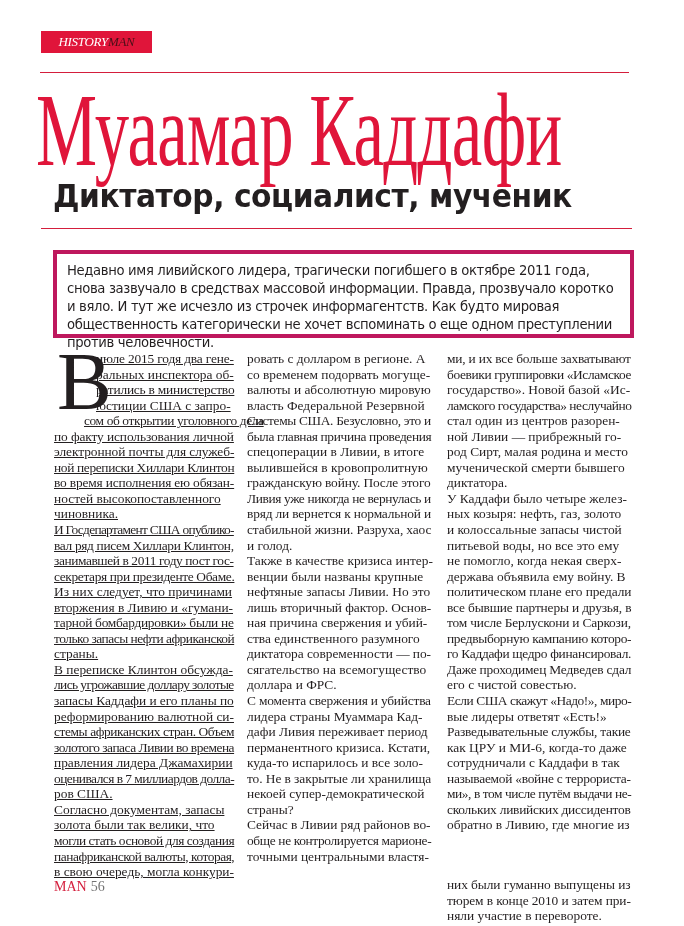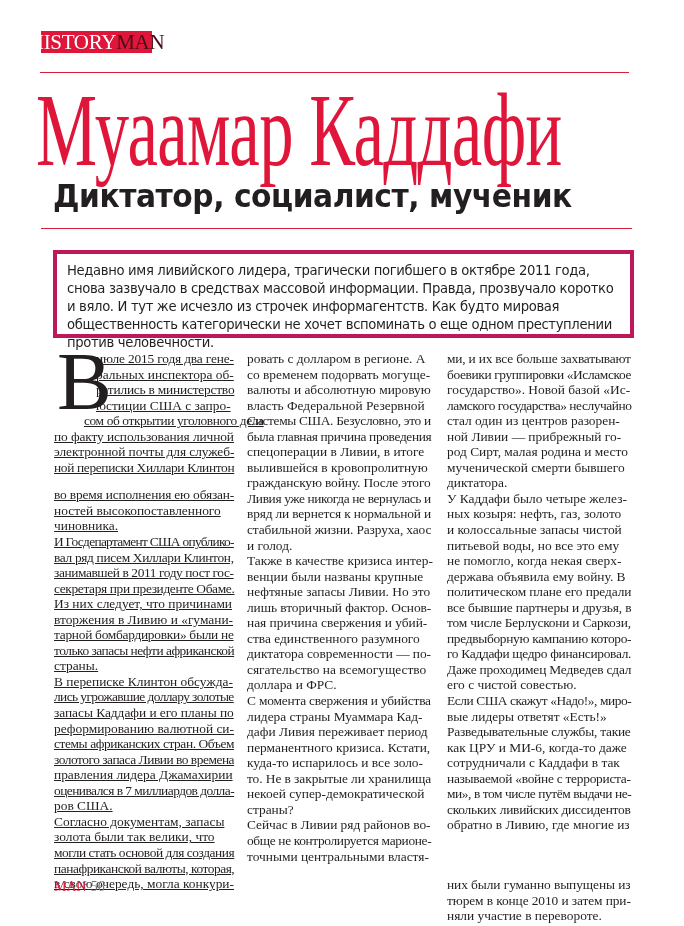--- a/index.html
+++ b/index.html
@@ -1,17 +1,17 @@
 <!DOCTYPE html>
 <html><head>
 <meta charset="utf-8">
 <style>
   html, body { margin:0; padding:0; background:#ffffff; }
   body { width:684px; height:926px; position:relative; overflow:hidden; font-family:"Liberation Serif", serif; color:#231f20; }
-  .badge { position:absolute; left:41px; top:31px; height:22px; width:111px; background:#e0153a; display:flex; align-items:center; justify-content:center; font-family:"Liberation Serif", serif; font-size:21px; letter-spacing:-0.3px; line-height:22px; }
+  .badge { position:absolute; left:41px; top:31px; height:22px; width:111px; background:#e0153a; display:flex; align-items:center; justify-content:center; font-family:"Liberation Serif", serif; font-size:13px; letter-spacing:-0.3px; line-height:22px;font-style:italic; }
   .badge .b1 { color:#ffffff; }
   .badge .b2 { color:#4a1018; }
   .rule { position:absolute; height:1px; background:#d41e3c; }
   .rule.top { left:40px; top:72px; width:589px; }
   .rule.bottom { left:41px; top:228px; width:591px; }
   .title { position:absolute; left:36px; top:78px; width:610px; font-family:"Liberation Serif", serif; font-size:104px; line-height:104px; color:#e0153a; white-space:nowrap; transform:scaleX(0.66); transform-origin:left top; letter-spacing:-1px; }
   .subtitle { position:absolute; left:53px; top:176px; font-family:"DejaVu Sans", sans-serif; font-weight:bold; font-size:32px; line-height:40px; color:#231f20; white-space:nowrap; transform:scaleX(0.93); transform-origin:left top; letter-spacing:-0.5px; }
   .lead { position:absolute; left:53px; top:250px; width:573px; height:80px; border:4px solid #be185d; box-sizing:content-box; }
   .lead p { margin:0; padding:8px 10px 0 10px; font-family:"DejaVu Sans", sans-serif; font-size:13.2px; line-height:18px; color:#231f20; letter-spacing:-0.35px; }
   .col { position:absolute; top:351px; font-family:"Liberation Serif", serif; font-size:13.4px; line-height:15.55px; color:#231f20; }
@@ -48,21 +48,21 @@
 
 <div class="col col1">
     <span class="ln indent" style="letter-spacing: -0.166667px;">июле 2015 годя два гене-</span>
     <span class="ln indent">ральных инспектора об-</span>
     <span class="ln indent" style="letter-spacing: -0.217391px;">ратились в министерство</span>
     <span class="ln indent">юстиции США с запро-</span>
     <span class="ln" style="letter-spacing: -0.387097px; margin-left: 30px;">сом об открытии уголовного дела</span>
     <span class="ln" style="letter-spacing: -0.103448px;">по факту использования личной</span>
     <span class="ln" style="letter-spacing: -0.0689655px;">электронной почты для служеб-</span>
     <span class="ln" style="letter-spacing: -0.344828px;">ной переписки Хиллари Клинтон</span>
-    <span class="ln" style="letter-spacing: -0.166667px; margin-top: 12px;">во время исполнения ею обязан-</span>
+    <span class="ln" style="letter-spacing: -0.166667px;">во время исполнения ею обязан-</span>
     <span class="ln">ностей высокопоставленного</span>
     <span class="ln">чиновника.</span>
     <span class="ln" style="letter-spacing: -0.7px;">И Госдепартамент США опублико-</span>
     <span class="ln" style="letter-spacing: -0.333333px;">вал ряд писем Хиллари Клинтон,</span>
     <span class="ln" style="letter-spacing: -0.40625px;">занимавшей в 2011 году пост гос-</span>
     <span class="ln" style="letter-spacing: -0.354839px;">секретаря при президенте Обаме.</span>
     <span class="ln">Из них следует, что причинами</span>
     <span class="ln">вторжения в Ливию и «гумани-</span>
     <span class="ln" style="letter-spacing: -0.275862px;">тарной бомбардировки» были не</span>
     <span class="ln" style="letter-spacing: -0.483871px;">только запасы нефти африканской</span>
@@ -85,21 +85,21 @@
 <div class="col col2">
     <span class="ln">ровать с долларом в регионе. А</span>
     <span class="ln">со временем подорвать могуще-</span>
     <span class="ln">валюты и абсолютную мировую</span>
     <span class="ln">власть Федеральной Резервной</span>
     <span class="ln" style="letter-spacing: -0.333333px;">Системы США. Безусловно, это и</span>
     <span class="ln" style="letter-spacing: -0.354839px;">была главная причина проведения</span>
     <span class="ln">спецоперации в Ливии, в итоге</span>
     <span class="ln">вылившейся в кровопролитную</span>
     <span class="ln" style="letter-spacing: -0.133333px;">гражданскую войну. После этого</span>
-    <span class="ln" style="letter-spacing: -0.375px; text-align: center;">Ливия уже никогда не вернулась и</span>
+    <span class="ln" style="letter-spacing: -0.375px;">Ливия уже никогда не вернулась и</span>
     <span class="ln" style="letter-spacing: -0.16129px;">вряд ли вернется к нормальной и</span>
     <span class="ln" style="letter-spacing: -0.129032px;">стабильной жизни. Разруха, хаос</span>
     <span class="ln">и голод.</span>
     <span class="ln">Также в качестве кризиса интер-</span>
     <span class="ln">венции были названы крупные</span>
     <span class="ln">нефтяные запасы Ливии. Но это</span>
     <span class="ln" style="letter-spacing: -0.0689655px;">лишь вторичный фактор. Основ-</span>
     <span class="ln">ная причина свержения и убий-</span>
     <span class="ln">ства единственного разумного</span>
     <span class="ln" style="letter-spacing: -0.0344828px;">диктатора современности — по-</span>

